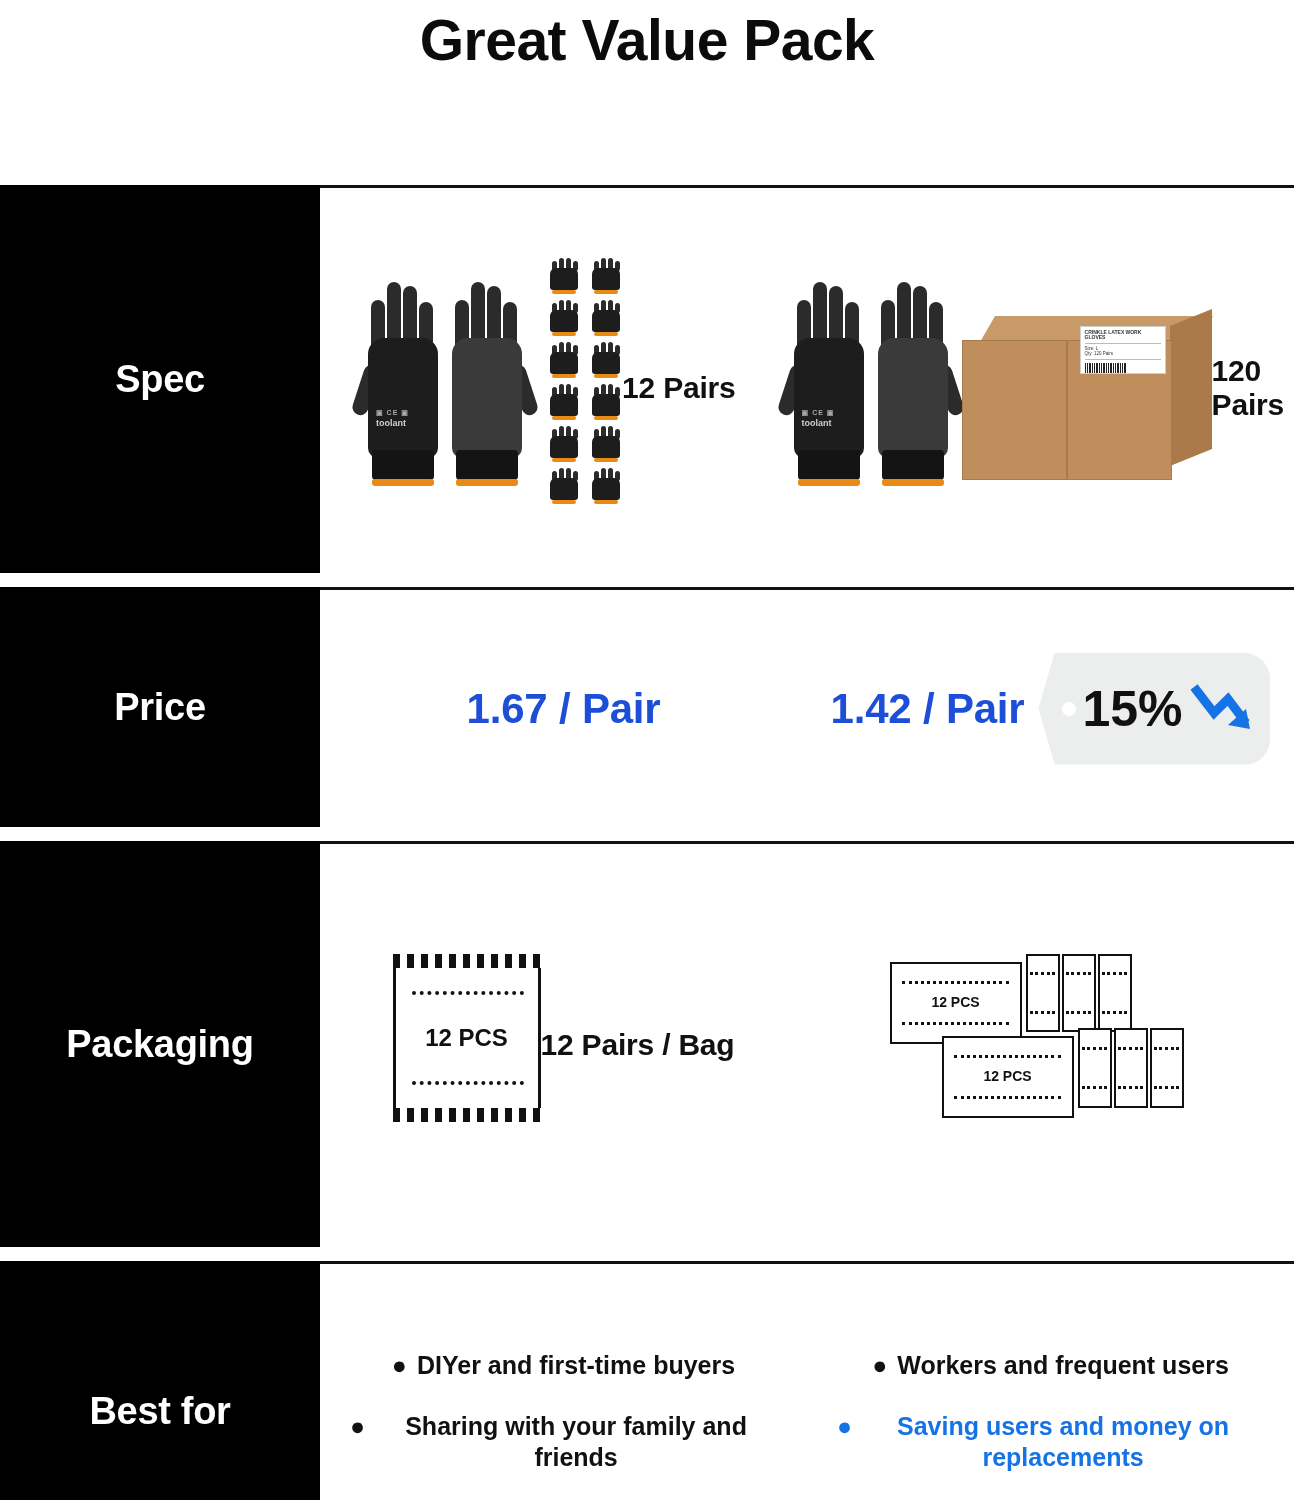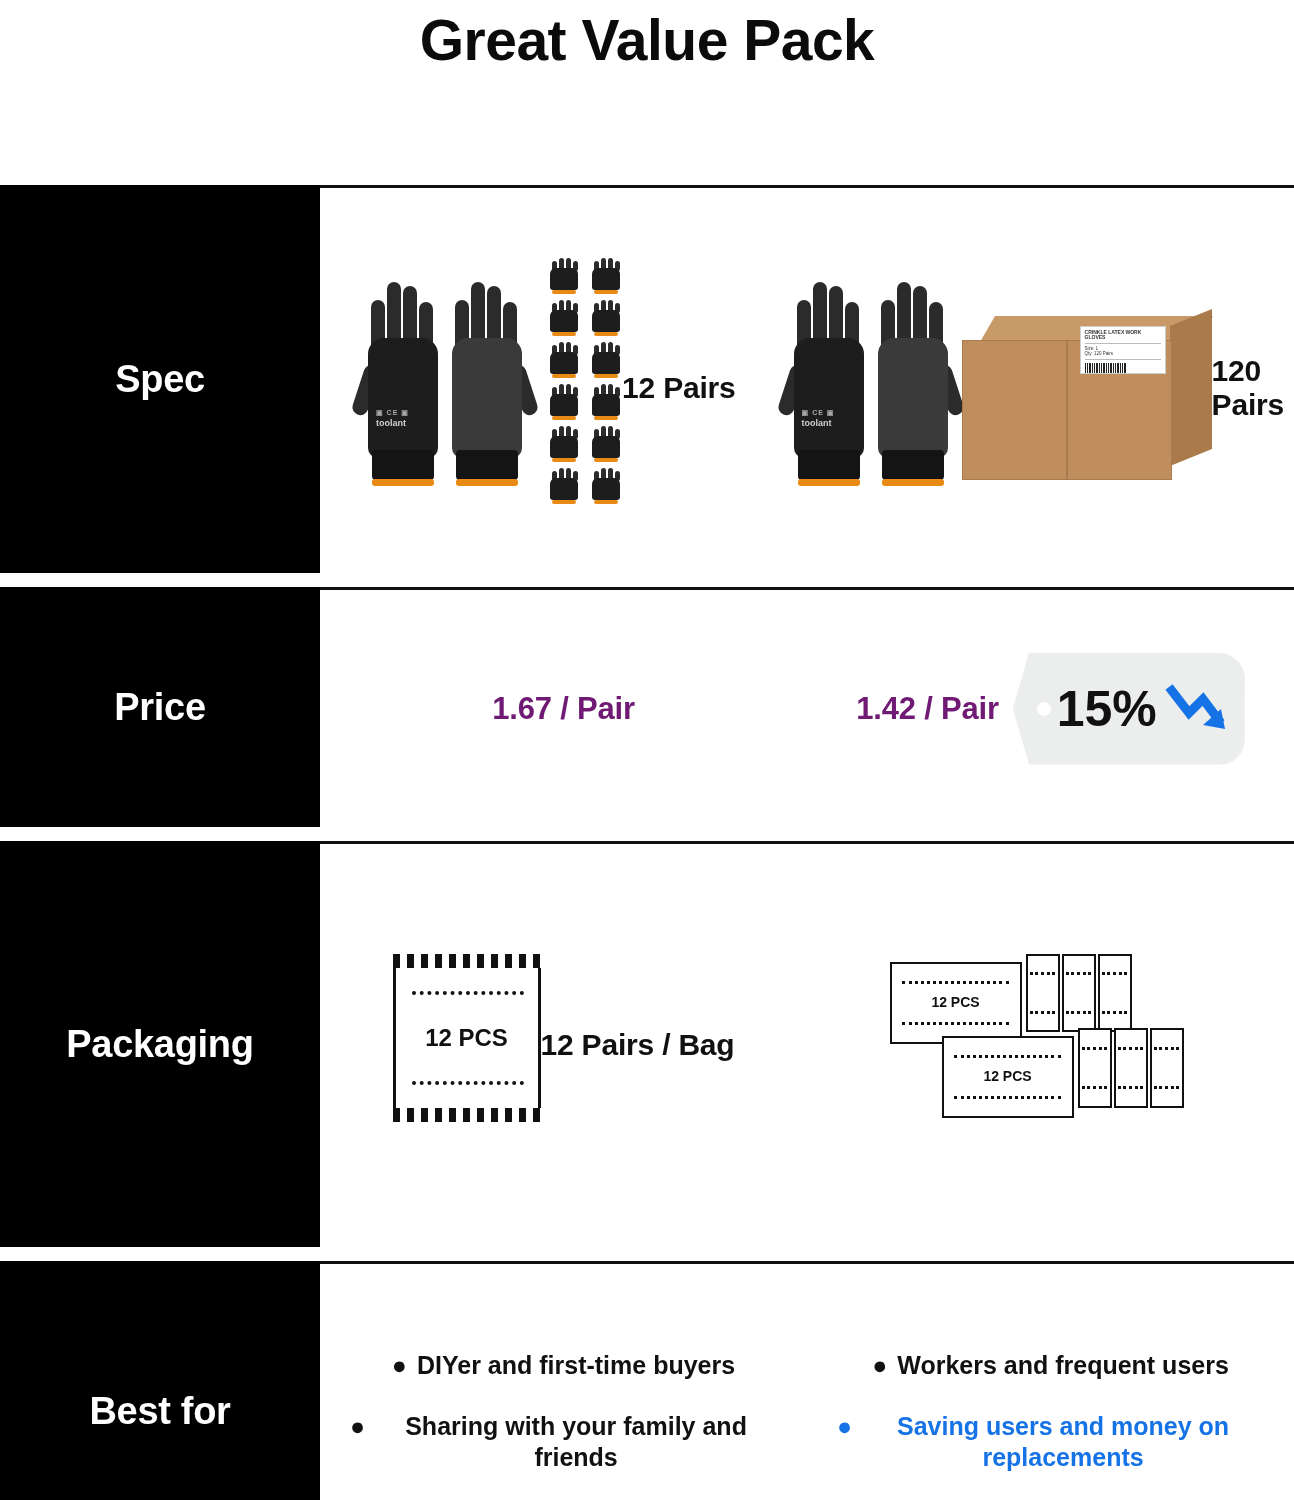--- a/index.html
+++ b/index.html
@@ -202,21 +202,21 @@
   }
   .box-label .lbl-title { font-weight: 700; font-size: 5px; }
   .box-label .lbl-line { display:block; height:1px; background:#bbb; margin:2px 0; }
   .box-label .barcode { display:flex; gap:1px; margin-top:3px; }
   .box-label .barcode i { display:block; width:1px; height:10px; background:#222; }
   .box-label .barcode i:nth-child(3n){ width:2px; }
 
   
   .row-price .label-cell { height: 240px; }
   .row-price .content-cell { height: 240px; align-items: center; }
-  .price-text { font-size: 31px; font-weight: 700; color: #701a75; letter-spacing: -0.2px; }
+  .price-text { font-size: 42px; font-weight: 700; color: #1d4ed8; letter-spacing: -0.2px; }
   .price-col { flex-direction: row; gap: 0; }
   .tag {
     position: relative;
     margin-left: 14px;
     width: 232px; height: 112px;
     background: #eceded;
     border-radius: 16px 26px 26px 16px;
     display: flex; align-items: center; justify-content: flex-end;
     padding-right: 12px;
     clip-path: polygon(7% 0, 100% 0, 100% 100%, 7% 100%, 0 50%);

